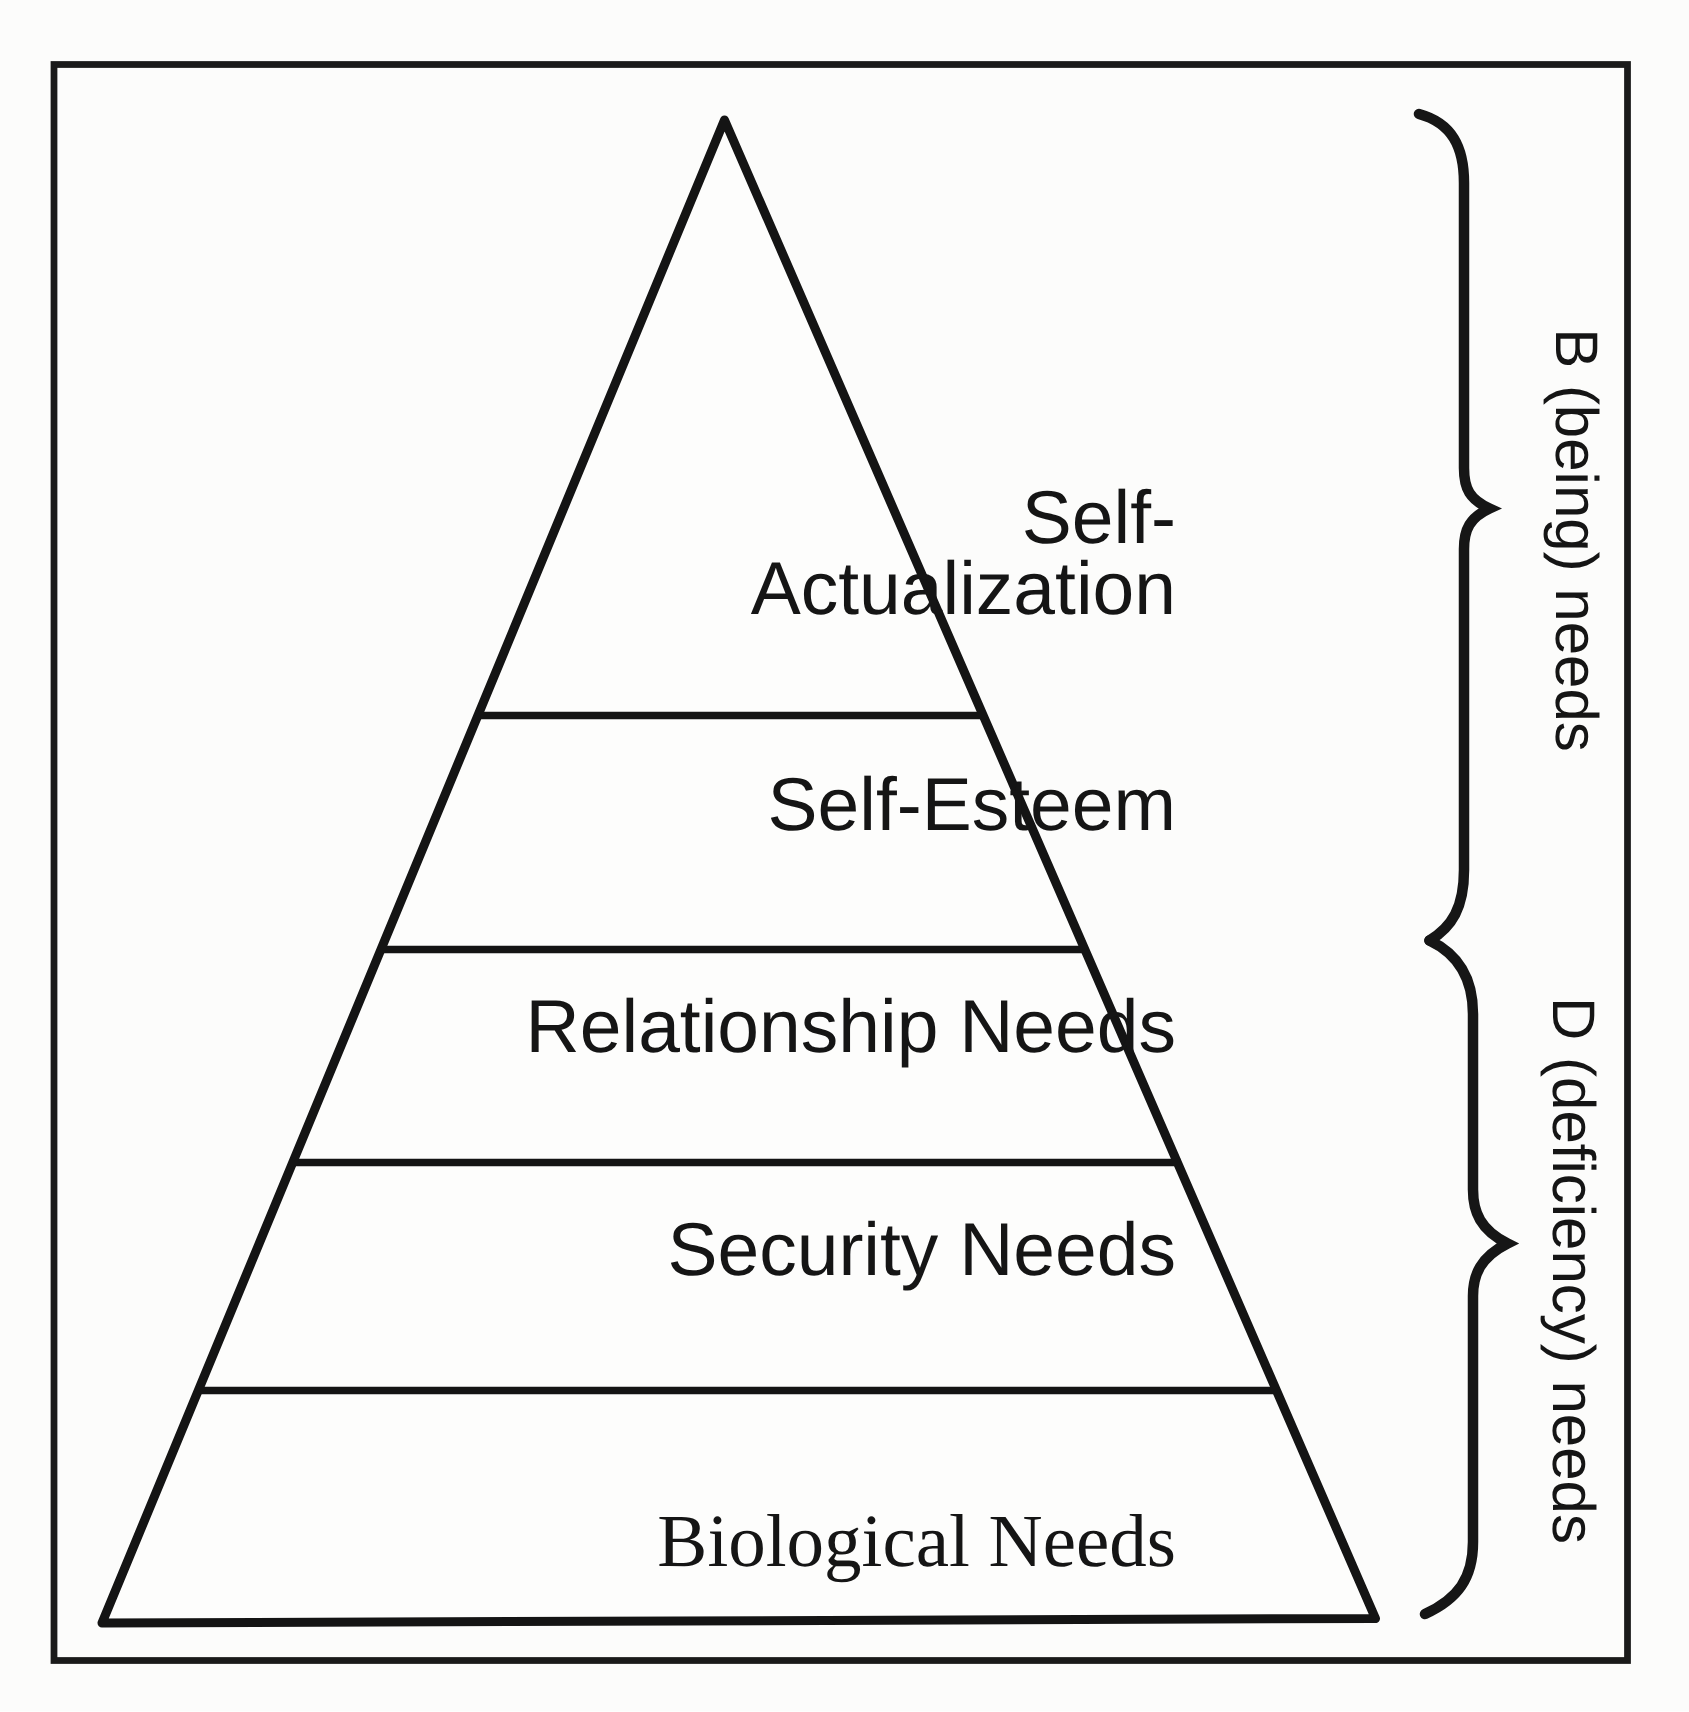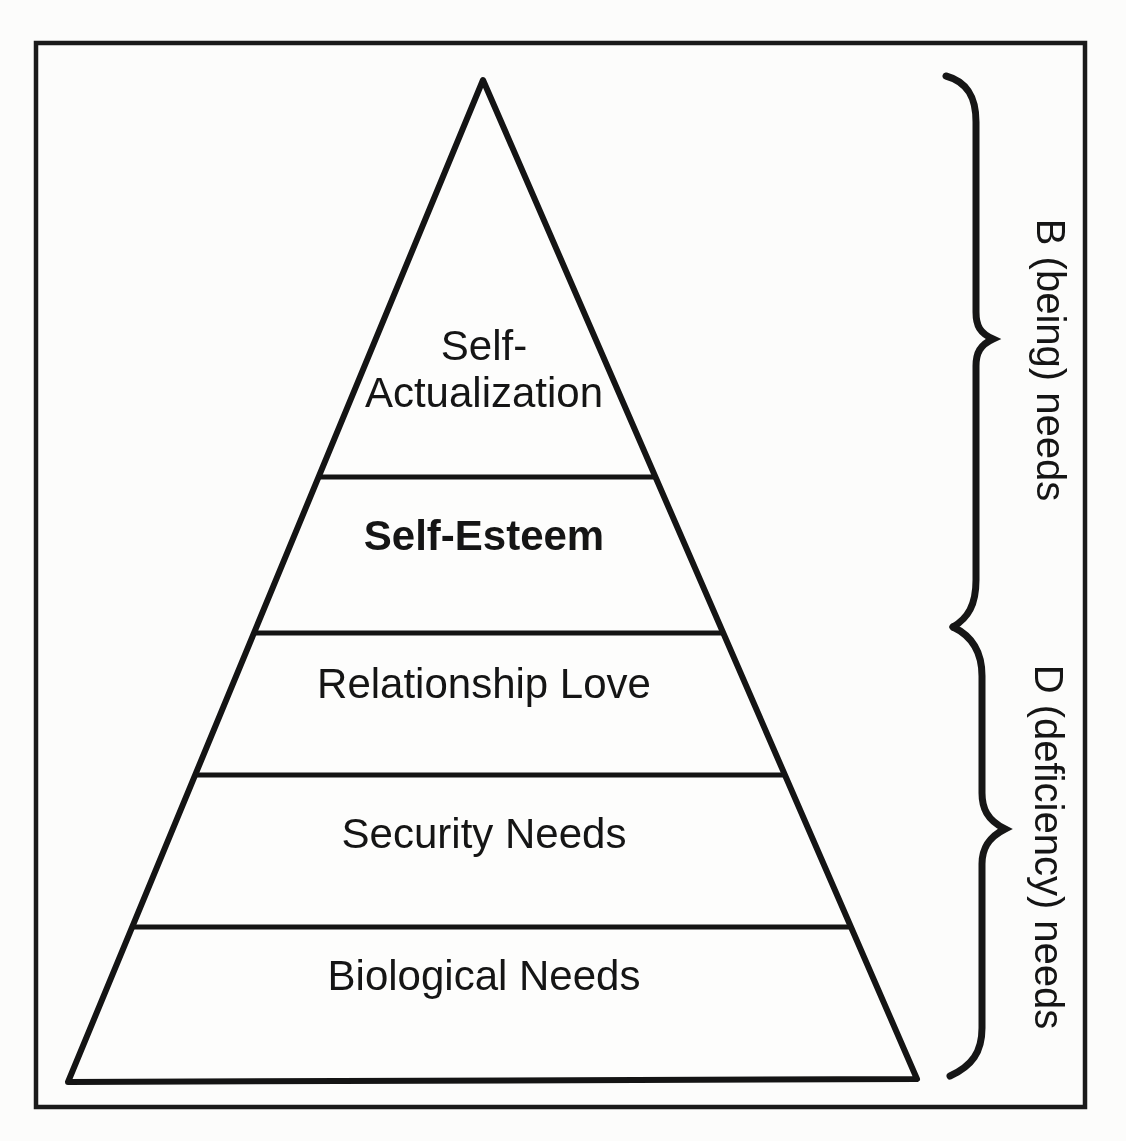--- a/index.html
+++ b/index.html
@@ -18,32 +18,32 @@
   }
   svg.diagram {
     position: absolute;
     left: 0;
     top: 0;
   }
   .lvl {
     position: absolute;
     left: 184px;
     width: 600px;
-    text-align: center;
-    font-size: 42px;
+    text-align: right;
+    font-size: 50px;
     line-height: 47px;
     color: #151515;
     white-space: nowrap;
   }
   .lvl span { display: block; }
   .lvl-1 { top: 322px; }
-  .lvl-2 { top: 512px; line-height: 48px; font-weight: bold; }
+  .lvl-2 { top: 512px; line-height: 48px; }
   .lvl-3 { top: 660px; line-height: 48px; }
   .lvl-4 { top: 810px; }
-  .lvl-5 { top: 952px; }
+  .lvl-5 { top: 1004px; font-family: Liberation Serif, serif; }
   .side-label {
     position: absolute;
     font-size: 40px;
     white-space: nowrap;
     color: #151515;
     transform: translate(-50%, -50%) rotate(90deg);
   }
   .side-label.being { left: 1050px; top: 360px; }
   .side-label.deficiency { left: 1048px; top: 847px; }
 </style>
@@ -86,21 +86,21 @@
   <div class="lvl lvl-1">
     <span>Self-</span>
     <span>Actualization</span>
   </div>
 
   <div class="lvl lvl-2">
     <span>Self-Esteem</span>
   </div>
 
   <div class="lvl lvl-3">
-    <span>Relationship Love</span>
+    <span>Relationship Needs</span>
   </div>
 
   <div class="lvl lvl-4">
     <span>Security Needs</span>
   </div>
 
   <div class="lvl lvl-5">
     <span>Biological Needs</span>
   </div>
 

